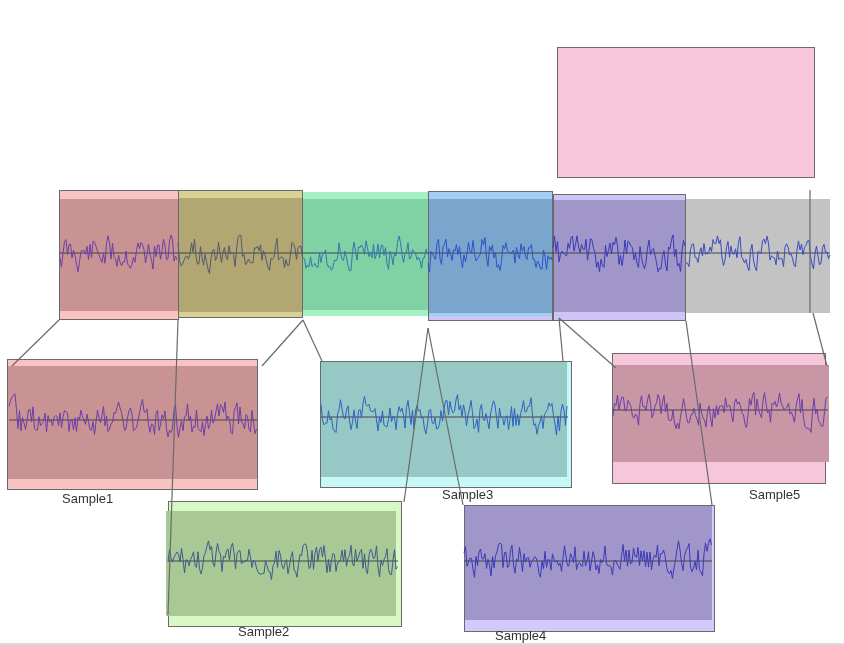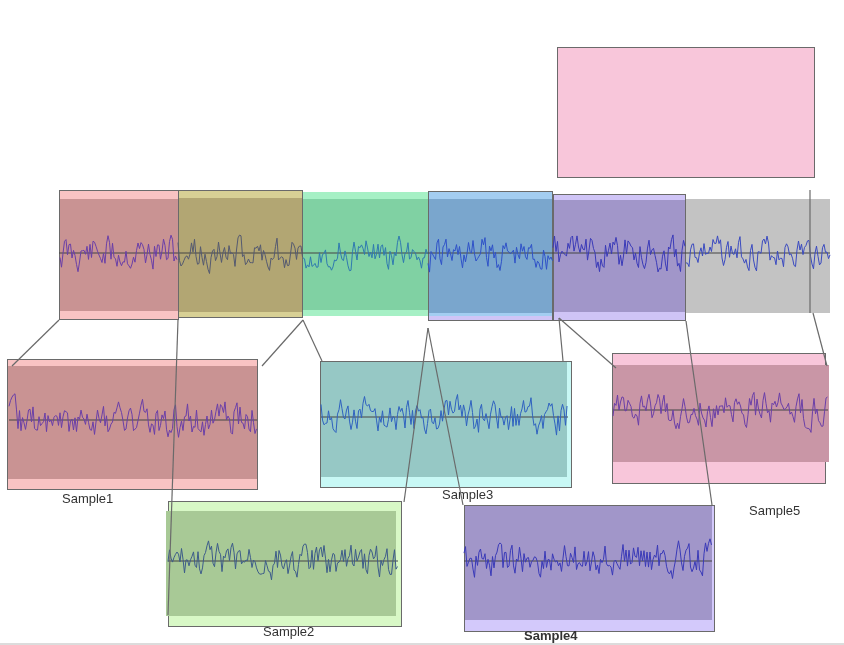--- a/index.html
+++ b/index.html
@@ -49,31 +49,31 @@
 <div class="label" style="left:62px; top:491px;text-align:center;">Sample1</div>
 
 <div class="box" style="left:320px; top:361px; width:252px; height:127px; background:#c8f8f5;">
   <div class="inner" style="left:0; top:0; right:4px; bottom:10px; background:#96c8c5;"></div>
 </div>
 <div class="label" style="left:406px; top:487px;padding-left:36px;">Sample3</div>
 
 <div class="box" style="left:612px; top:353px; width:214px; height:131px; background:#f8c6da;">
   <div class="inner" style="left:0; top:11px; right:-4px; bottom:21px; background:#c996a6;"></div>
 </div>
-<div class="label" style="left:749px; top:487px;margin-top:16px;">Sample5</div>
+<div class="label" style="left:749px; top:487px;">Sample5</div>
 
 <div class="box" style="left:168px; top:501px; width:234px; height:126px; background:#d8f8c6;">
   <div class="inner" style="left:-3px; top:9px; right:5px; bottom:10px; background:#a8c996;"></div>
 </div>
-<div class="label" style="left:238px; top:624px;margin-left:25px;">Sample2</div>
+<div class="label" style="left:238px; top:624px;">Sample2</div>
 
 <div class="box" style="left:464px; top:505px; width:251px; height:127px; background:#d3c9fb;">
   <div class="inner" style="left:0; top:0; right:2px; bottom:11px; background:#a196c9;"></div>
 </div>
-<div class="label" style="left:524px; top:628px;font-weight:bold;">Sample4</div>
+<div class="label" style="left:495px; top:628px;">Sample4</div>
 
 <svg width="844" height="645">
 
   <g stroke="#444" stroke-width="1.2">
     <line x1="59" y1="253" x2="830" y2="253"></line>
     <line x1="9" y1="420" x2="257" y2="420"></line>
     <line x1="321" y1="417" x2="568" y2="417"></line>
     <line x1="613" y1="410" x2="828" y2="410"></line>
     <line x1="168" y1="561" x2="398" y2="561"></line>
     <line x1="464" y1="561" x2="712" y2="561"></line>

